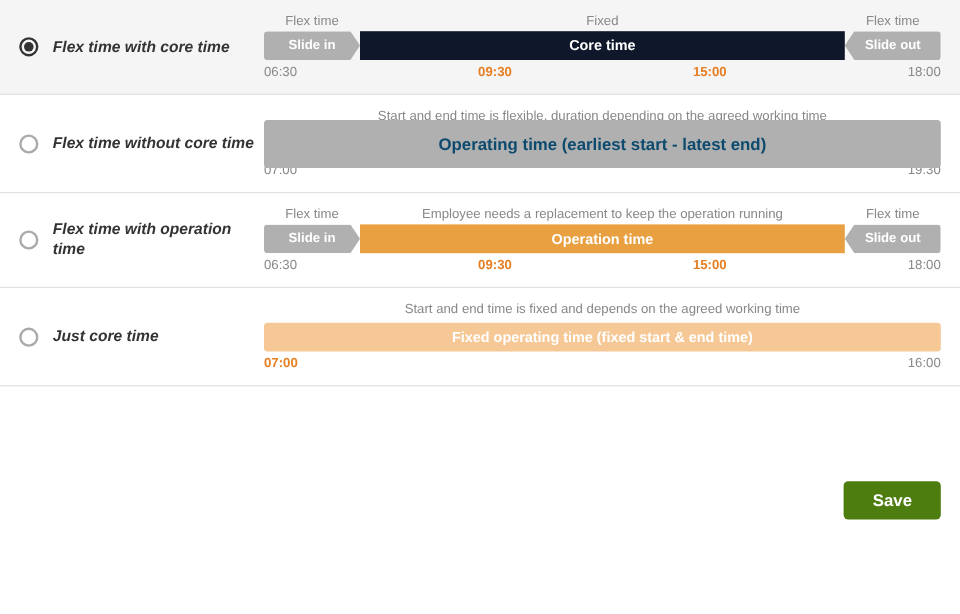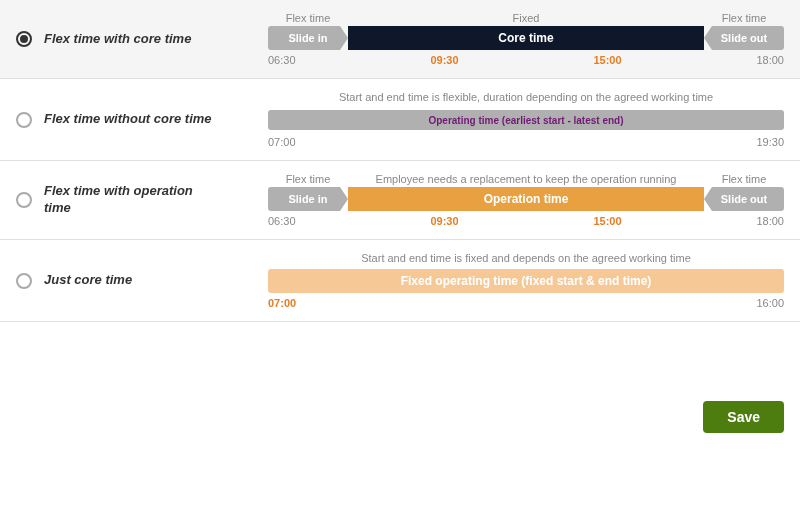--- a/index.html
+++ b/index.html
@@ -71,21 +71,20 @@
     }
 
     .label-col.selected {
       font-weight: bold;
     }
 
     .diagram-col {
       flex: 1;
       display: flex;
       flex-direction: column;
-      margin-left: 48px;
     }
 
     .timeline-bar-row {
       display: flex;
       align-items: center;
       height: 28px;
       position: relative;
     }
 
     
@@ -130,27 +129,27 @@
       clip-path: polygon(0 0, calc(100% - 8px) 0, 100% 50%, calc(100% - 8px) 100%, 0 100%);
     }
 
     .seg-slide-out {
       clip-path: polygon(8px 0, 100% 0, 100% 100%, 8px 100%, 0 50%);
     }
 
     
     .seg-operating {
       background: #b0b0b0;
-      color: #701a75;
-      flex: 1;
-      height: 20px;
-      display: flex;
-      align-items: center;
-      justify-content: center;
-      font-size: 10px;
+      color: #0c4a6e;
+      flex: 1;
+      height: 40px;
+      display: flex;
+      align-items: center;
+      justify-content: center;
+      font-size: 14px;
       font-weight: bold;
       border-radius: 3px;
     }
 
     
     .seg-operation {
       background: #e8a040;
       color: #fff;
       flex: 1;
       height: 24px;

